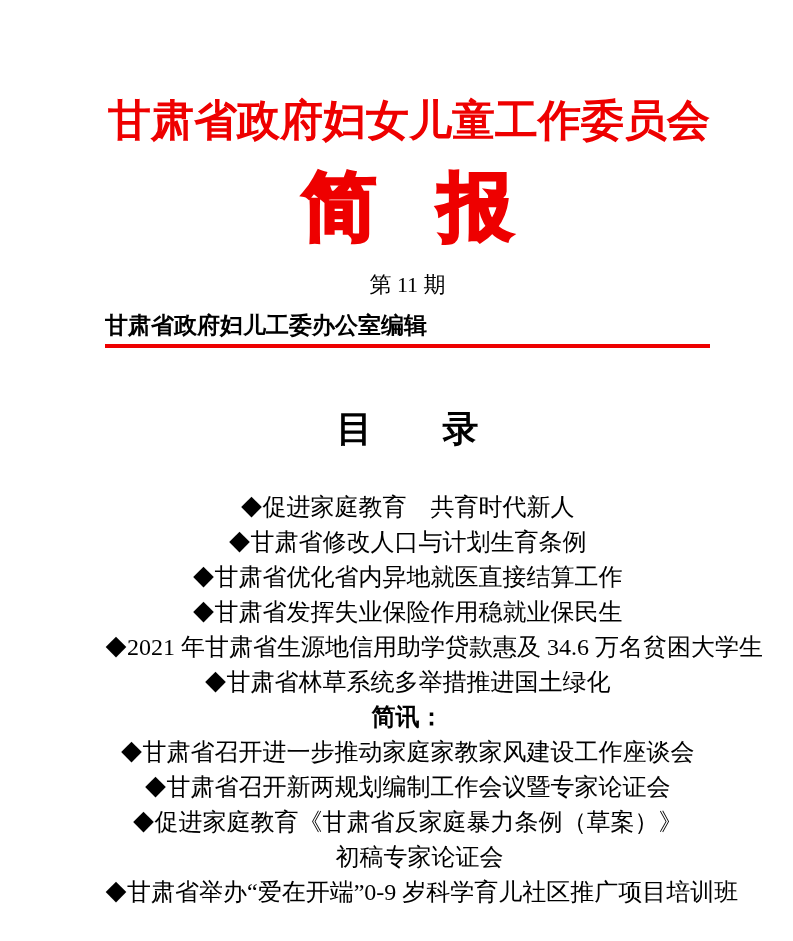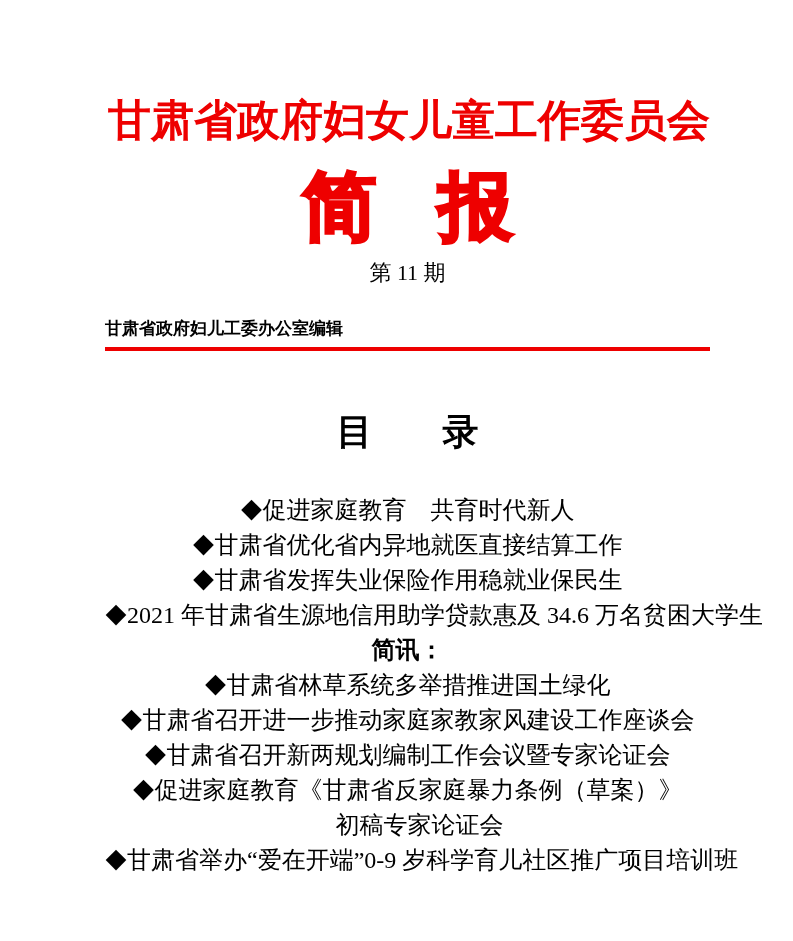--- a/index.html
+++ b/index.html
@@ -39,31 +39,31 @@
     justify-content:center;
     gap:62px;
     color:var(--red);
     font-size:74px;
     line-height:80px;
     font-weight:900;
     font-family:"DejaVu Sans", sans-serif;
     -webkit-text-stroke:3px var(--red);
   }
   .issue{
-    margin-top:14px;
+    margin-top:26px;
     text-align:center;
     font-size:22px;
     line-height:26px;
   }
   .pub-row{
-    margin-top:31px;
+    margin-top:16px;
     display:flex;
     justify-content:space-between;
     align-items:baseline;
-    font-size:17px;
+    font-size:23px;
     line-height:24px;
     padding-bottom:6px;
     border-bottom:4px solid var(--red);
   }
   .pub-row .editor{font-weight:bold;}
   .pub-row .date{font-weight:normal; letter-spacing:1px;}
   
   .toc-title{
     margin:60px 0 0 0;
     display:flex;
@@ -115,33 +115,36 @@
   <h2 class="toc-title">
     <span>目</span>
     <span>录</span>
   </h2>
 
   <ul class="toc-list">
     <li class="toc-item">
       <span class="bullet">◆</span><span class="item-text">促进家庭教育　共育时代新人</span>
     </li>
     <li class="toc-item">
+      <span class="bullet">◆</span><span class="item-text">甘肃省修改人口与计划生育条例</span>
+    </li>
+    <li class="toc-item">
       <span class="bullet">◆</span><span class="item-text">甘肃省优化省内异地就医直接结算工作</span>
     </li>
     <li class="toc-item">
       <span class="bullet">◆</span><span class="item-text">甘肃省发挥失业保险作用稳就业保民生</span>
     </li>
     <li class="toc-item">
       <span class="bullet">◆</span><span class="item-text">2021 年甘肃省生源地信用助学贷款惠及 34.6 万名贫困大学生</span>
     </li>
+    <li class="toc-item">
+      <span class="bullet">◆</span><span class="item-text">甘肃省林草系统多举措推进国土绿化</span>
+    </li>
     <li class="toc-item label">
       <span class="bullet"></span><span class="item-text">简讯：</span>
-    </li>
-    <li class="toc-item">
-      <span class="bullet">◆</span><span class="item-text">甘肃省林草系统多举措推进国土绿化</span>
     </li>
     <li class="toc-item">
       <span class="bullet">◆</span><span class="item-text">甘肃省召开进一步推动家庭家教家风建设工作座谈会</span>
     </li>
     <li class="toc-item">
       <span class="bullet">◆</span><span class="item-text">甘肃省召开新两规划编制工作会议暨专家论证会</span>
     </li>
     <li class="toc-item">
       <span class="bullet">◆</span><span class="item-text">促进家庭教育《甘肃省反家庭暴力条例（草案）》</span>
     </li>

